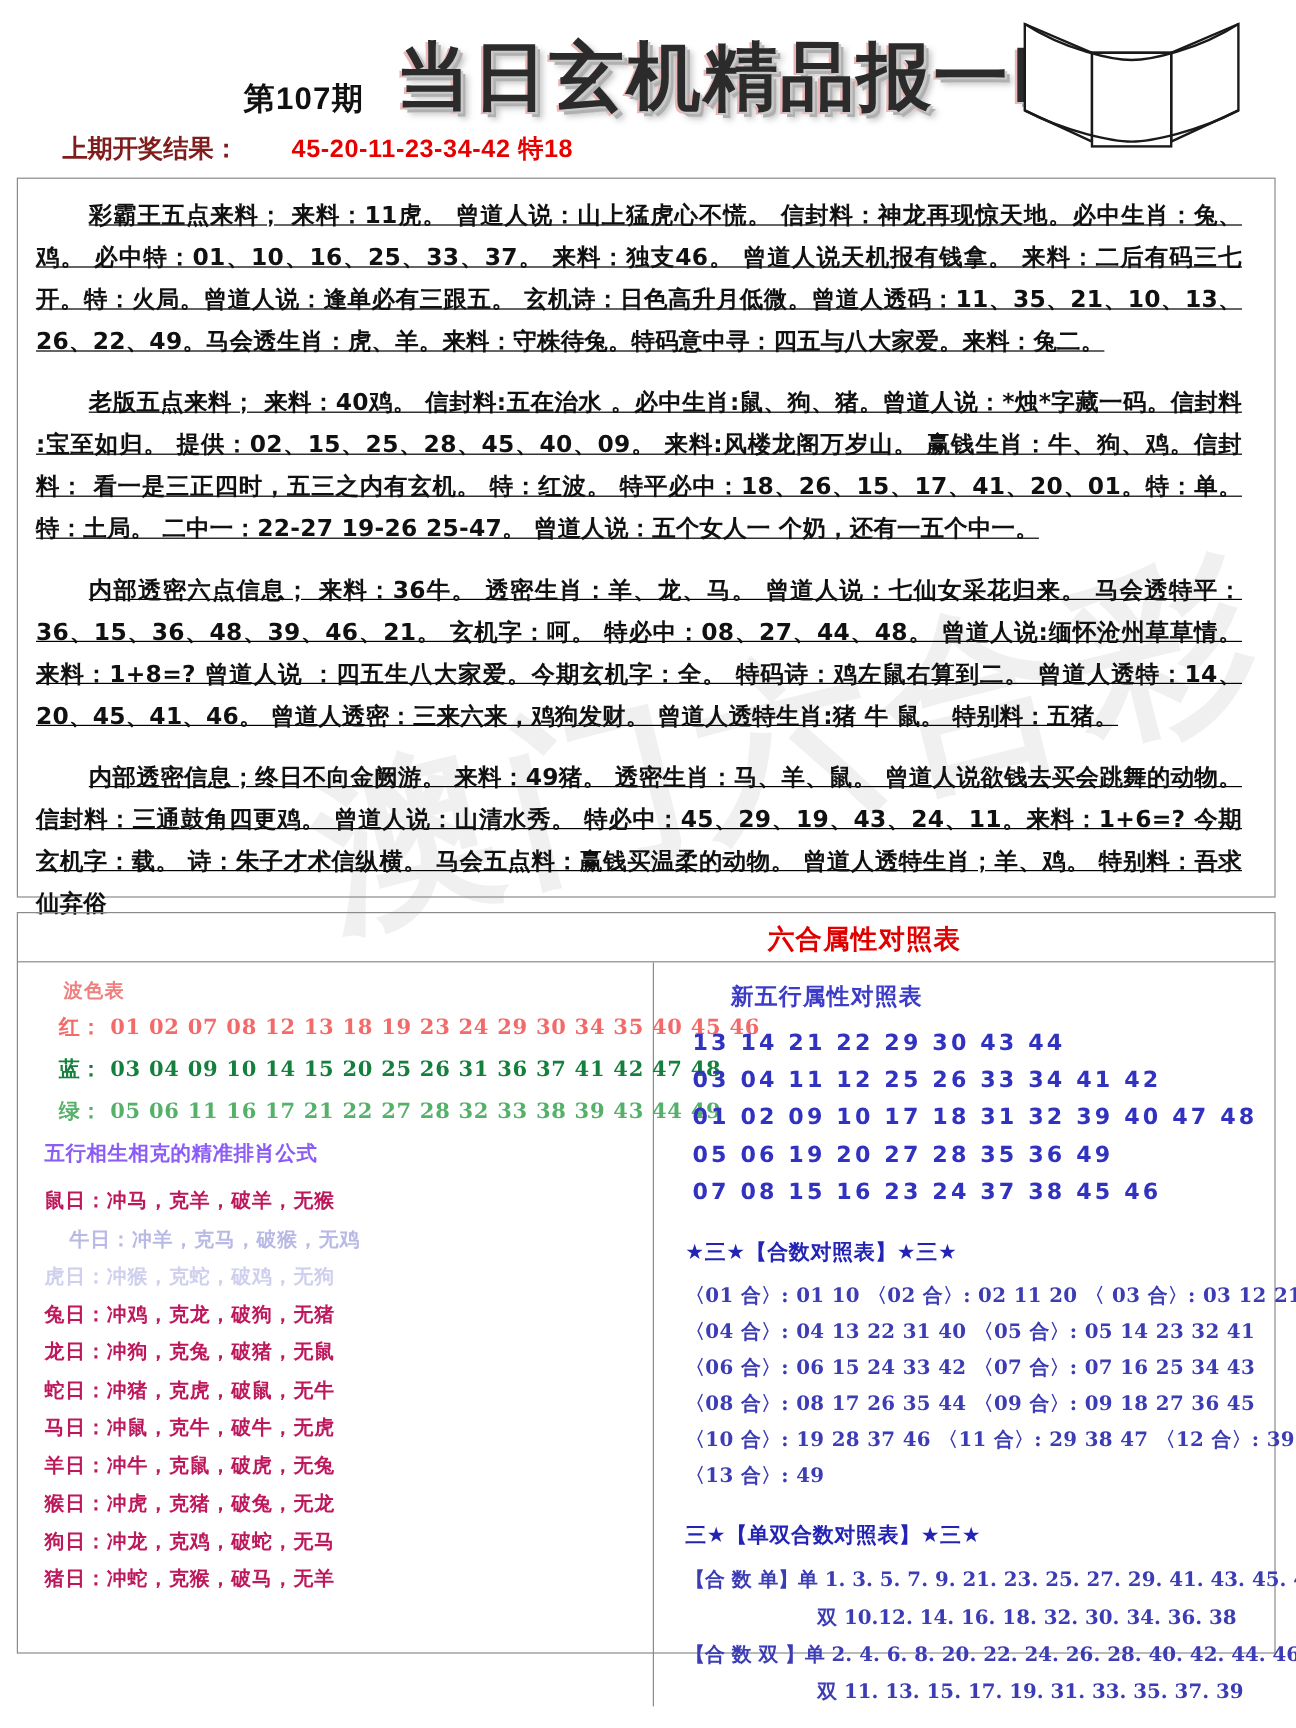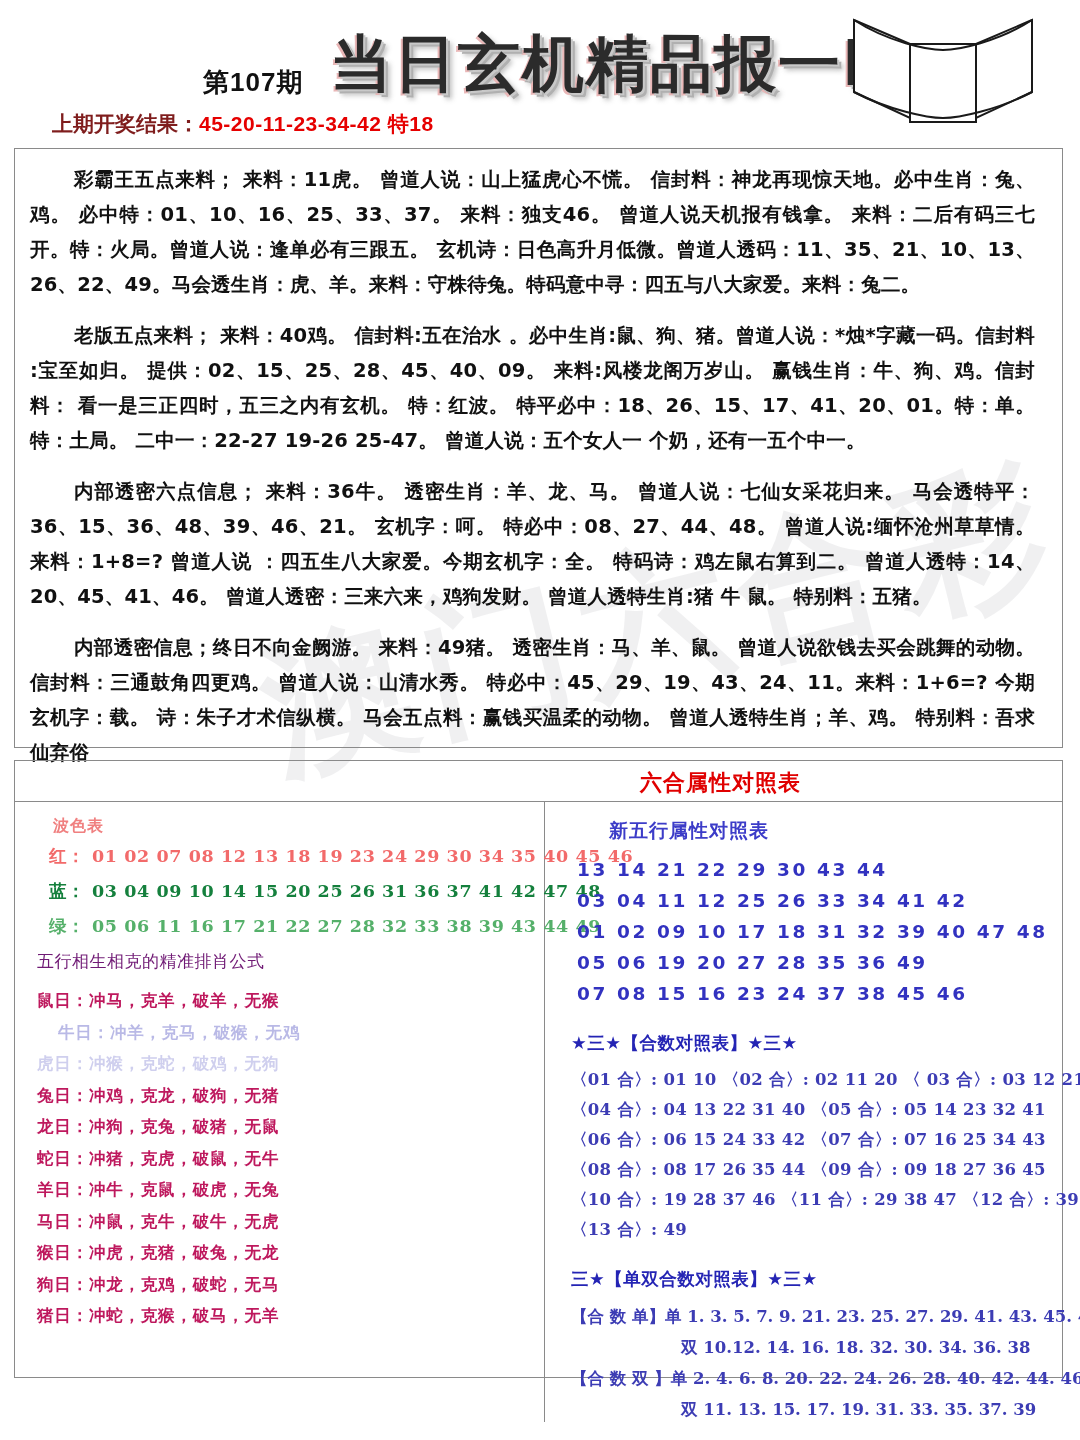--- a/index.html
+++ b/index.html
@@ -82,20 +82,21 @@
     top: 110px;
     font-size: 21px;
     font-weight: 700;
     color: #111;
     white-space: nowrap;
   }
   .prev-result .label { color: #7f1d1d; }
   .prev-result .nums {
     color: #e60000;
     letter-spacing: 0.5px;
+    margin-left: 44px;
   }
 
   
   .article-frame {
     position: absolute;
     left: 14px;
     top: 148px;
     width: 1049px;
     height: 600px;
     border: 1px solid #8a8a8a;
@@ -104,20 +105,21 @@
     z-index: 1;
   }
   .article-body {
     position: absolute;
     left: 14px;
     top: 152px;
     width: 1049px;
     z-index: 2;
     box-sizing: border-box;
     padding: 10px 28px 0 16px;
+    text-decoration: underline;
   }
   .para {
     font-size: 19.5px;
     font-weight: 700;
     color: #111;
     line-height: 35px;
     text-align: justify;
     text-justify: inter-character;
     margin: 0 0 16px 0;
     text-indent: 44px;
@@ -182,22 +184,22 @@
     white-space: nowrap;
     font-family: "DejaVu Serif", "Liberation Serif", serif;
     letter-spacing: 0.6px;
   }
   .wave-red   { color: #f26a6a; }
   .wave-blue  { color: #15803d; text-align: center; }
   .wave-green { color: #55b06a; }
 
   .formula-title {
     font-size: 17px;
-    font-weight: 400;
-    color: #701a75;
+    font-weight: 700;
+    color: #8b5cf6;
     margin: 12px 0 12px 0;
     letter-spacing: 0.5px;
   }
   .zodiac-row {
     font-size: 16.5px;
     font-weight: 700;
     color: #be185d;
     line-height: 31.5px;
     white-space: nowrap;
     letter-spacing: 0.8px;
@@ -312,22 +314,22 @@
         </div>
 
         <div class="formula-title">五行相生相克的精准排肖公式</div>
 
         <div class="zodiac-row">鼠日：冲马，克羊，破羊，无猴</div>
         <div class="zodiac-row faded">牛日：冲羊，克马，破猴，无鸡</div>
         <div class="zodiac-row faded2">虎日：冲猴，克蛇，破鸡，无狗</div>
         <div class="zodiac-row">兔日：冲鸡，克龙，破狗，无猪</div>
         <div class="zodiac-row">龙日：冲狗，克兔，破猪，无鼠</div>
         <div class="zodiac-row">蛇日：冲猪，克虎，破鼠，无牛</div>
+        <div class="zodiac-row">马日：冲鼠，克牛，破牛，无虎</div>
         <div class="zodiac-row">羊日：冲牛，克鼠，破虎，无兔</div>
-        <div class="zodiac-row">马日：冲鼠，克牛，破牛，无虎</div>
         <div class="zodiac-row">猴日：冲虎，克猪，破兔，无龙</div>
         <div class="zodiac-row">狗日：冲龙，克鸡，破蛇，无马</div>
         <div class="zodiac-row">猪日：冲蛇，克猴，破马，无羊</div>
       </div>
 
       <div class="col-right">
         <div class="rt-title">新五行属性对照表</div>
 
         <div class="wx-row">13 14 21 22 29 30 43 44</div>
         <div class="wx-row">03 04 11 12 25 26 33 34 41 42</div>

